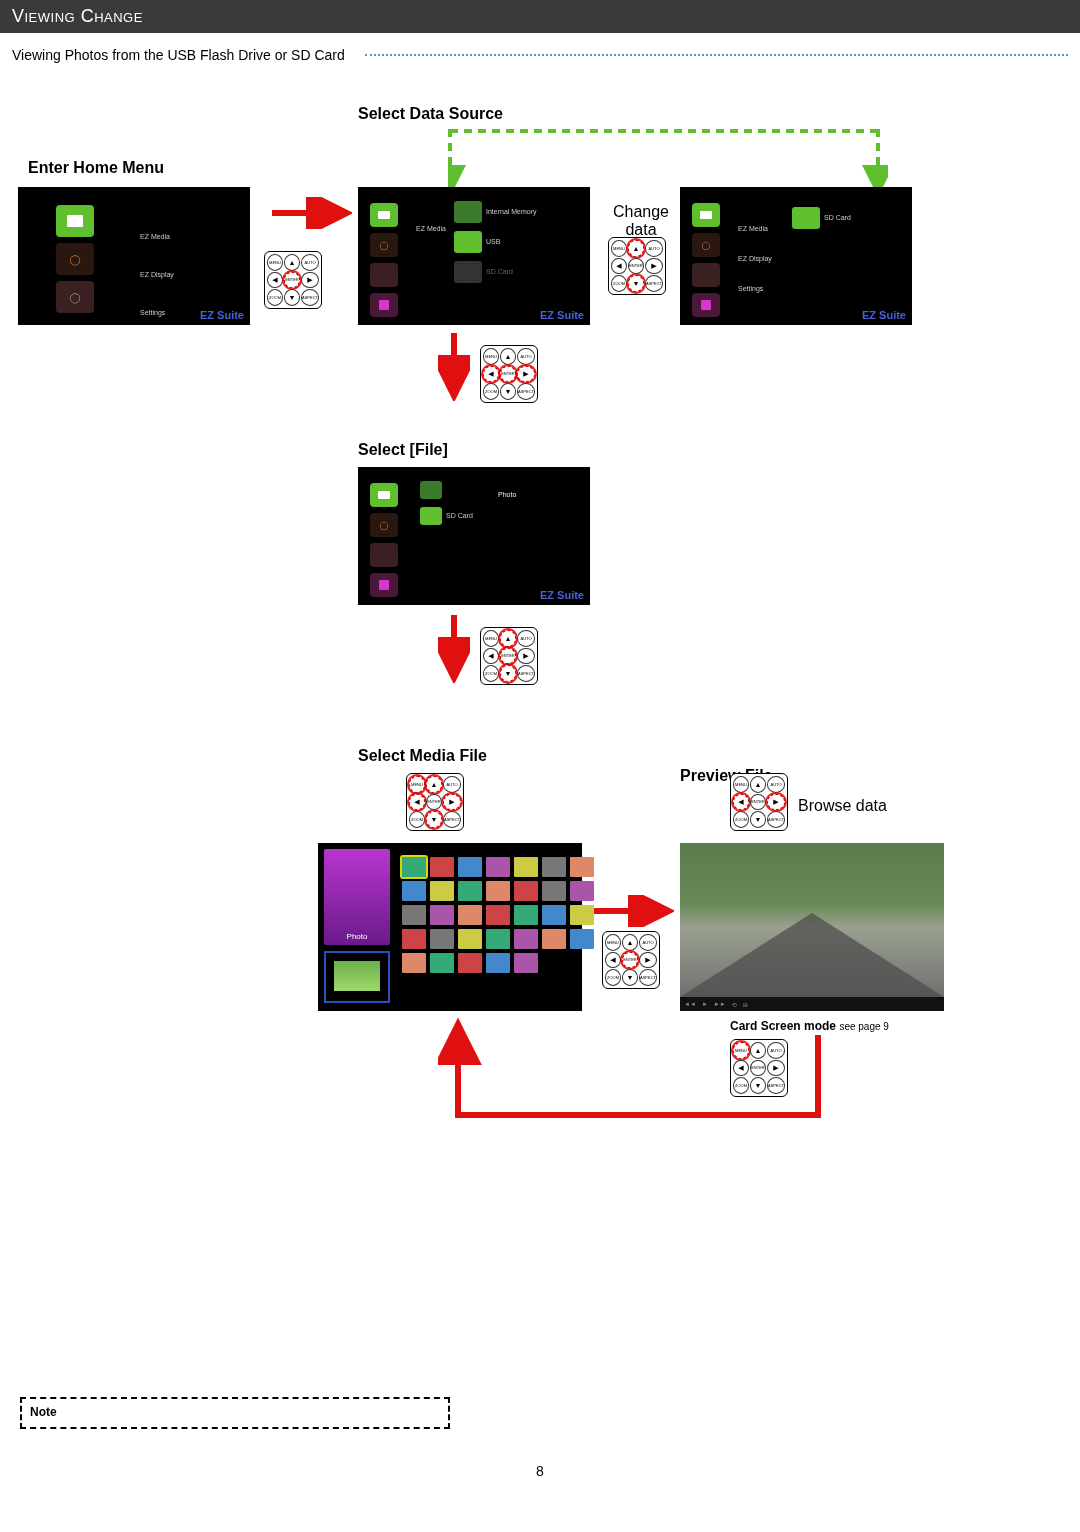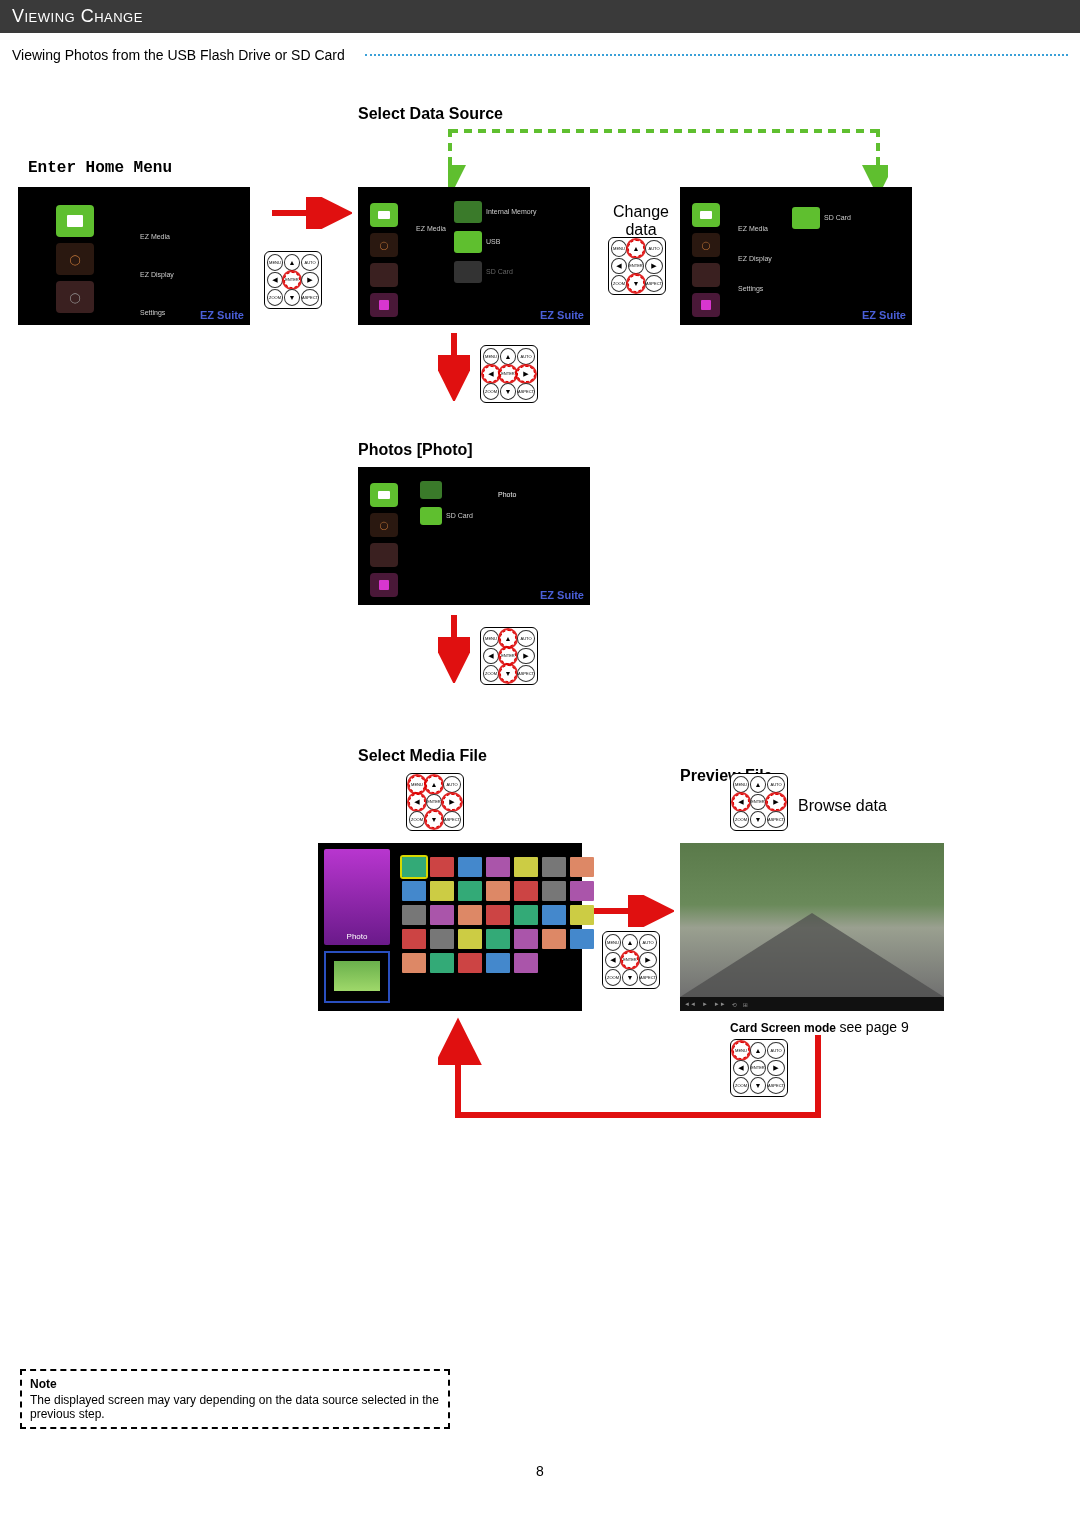--- a/index.html
+++ b/index.html
@@ -134,23 +134,23 @@
 
 <div class="header">Viewing Change</div>
 
 <div class="subhead-row">
   <span class="subhead-text">Viewing Photos from the USB Flash Drive or SD Card</span>
   <div class="dotted"></div>
 </div>
 
 <div class="content">
 
-  <div class="step-label" style="left:28px; top:80px;font-family:Liberation Mono, monospace;">Enter Home Menu</div>
+  <div class="step-label" style="left:28px; top:80px;">Enter Home Menu</div>
   <div class="step-label" style="left:358px; top:26px;">Select Data Source</div>
-  <div class="step-label" style="left:358px; top:362px;">Photos [Photo]</div>
+  <div class="step-label" style="left:358px; top:362px;">Select [File]</div>
   <div class="step-label" style="left:358px; top:668px;">Select Media File</div>
   <div class="step-label" style="left:680px; top:688px;">Preview File</div>
 
   <div class="screen" style="left:18px; top:108px; width:232px; height:138px;">
     <div class="menu-col" style="left:38px; top:18px;">
       <div class="menu-tile tile-green">
           <div class="ez-media-icon"></div>
         </div>
       <span class="tile-label" style="left:84px; top:28px;">EZ Media</span>
       <div class="menu-tile tile-dark1">
@@ -420,21 +420,21 @@
       <span>◄◄</span>
         <span>►</span>
         <span>►►</span>
         <span>⟲</span>
         <span>⊞</span>
     </div>
   </div>
 
   <div style="position:absolute; left:730px; top:940px; font-size:12px;">
     <span style="font-weight:bold;">Card Screen mode</span>
-    <span style="font-size:14px;">see page 9</span>
+    <span style="font-size:10px;">see page 9</span>
   </div>
   <div class="remote" style="left:730px; top:960px;">
     <div class="rbtn txt rsel">MENU</div>
     <div class="rbtn">▲</div>
     <div class="rbtn txt">AUTO</div>
     <div class="rbtn">◀</div>
     <div class="rbtn txt">ENTER</div>
     <div class="rbtn">▶</div>
     <div class="rbtn txt">ZOOM</div>
     <div class="rbtn">▼</div>
@@ -447,17 +447,16 @@
           <marker id="ra5" viewBox="0 0 10 10" refX="8" refY="5" markerWidth="8" markerHeight="8" orient="auto">
             <path d="M0 0 L10 5 L0 10 z" fill="#e01010"></path>
           </marker>
         </defs>
       <polyline points="380,20 380,100 20,100 20,12" fill="none" stroke="#e01010" stroke-width="6" marker-end="url(#ra5)"></polyline>
     </svg>
   </div>
 
   <div class="note-box">
     <div class="note-title">Note</div>
-    <div>The displayed screen may vary depending on the data source selected in the previous step.</div>
   </div>
 
   <div class="page-num">8</div>
 </div>
 
 </body></html>

